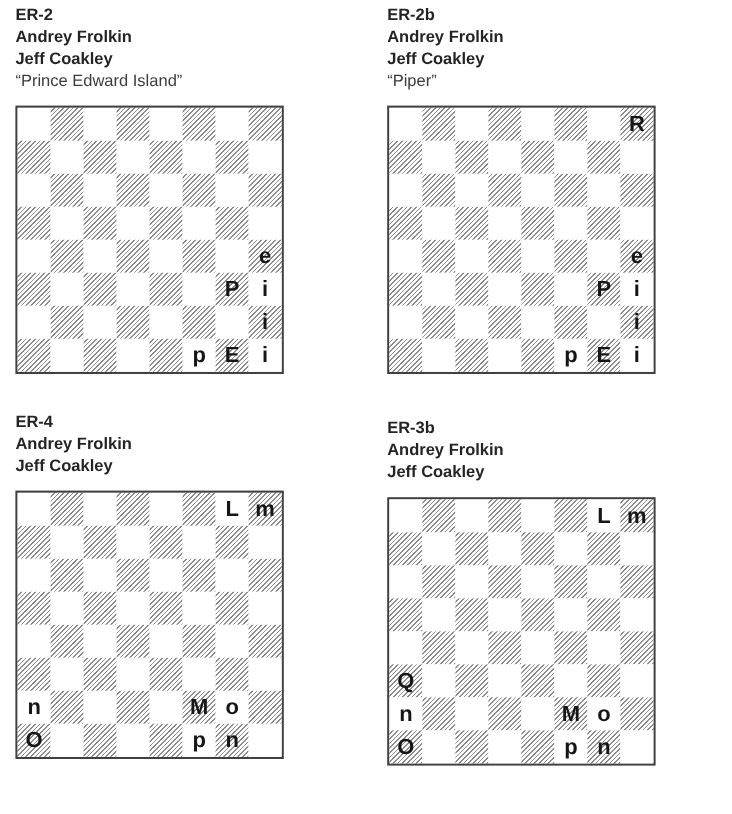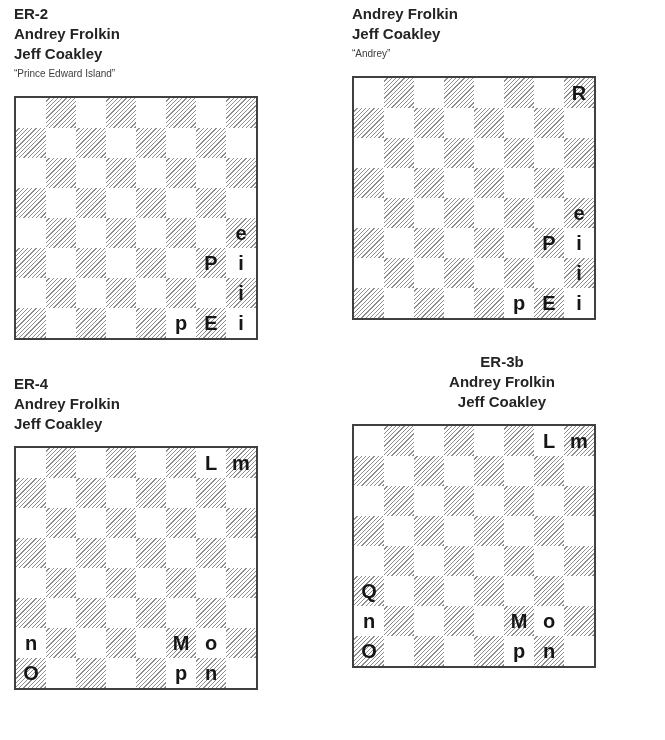--- a/index.html
+++ b/index.html
@@ -12,32 +12,32 @@
     position: relative;
     width: 606px;
     height: 740px;
     background: #ffffff;
     overflow: hidden;
   }
   .puzzle { position: absolute; width: 300px; }
   .pos-0 { left: 14px;  top: 4px; }
   .pos-1 { left: 352px; top: 4px; }
   .pos-2 { left: 14px;  top: 374px; }
-  .pos-3 { left: 352px; top: 352px; text-align: center; }
+  .pos-3 { left: 352px; top: 380px; }
 
   .hdr {
     font-weight: bold;
     font-size: 15px;
     line-height: 20px;
     color: #242424;
     white-space: nowrap;
   }
   .title {
     font-weight: normal;
-    font-size: 10px;
+    font-size: 15px;
     line-height: 20px;
     color: #3b3b3b;
     white-space: nowrap;
   }
 
   .board {
     margin-top: 12px;
     width: 240px;
     height: 240px;
     display: grid;
@@ -155,23 +155,24 @@
         <div class="sq dark">
           <span class="piece">E</span>
         </div>
         <div class="sq light">
           <span class="piece">i</span>
         </div>
       </div>
   </div>
 
   <div class="puzzle pos-1">
+    <div class="hdr">ER-2b</div>
     <div class="hdr">Andrey Frolkin</div>
     <div class="hdr">Jeff Coakley</div>
-    <div class="title">“Andrey”</div>
+    <div class="title">“Piper”</div>
     <div class="board">
         <div class="sq light"></div>
         <div class="sq dark"></div>
         <div class="sq light"></div>
         <div class="sq dark"></div>
         <div class="sq light"></div>
         <div class="sq dark"></div>
         <div class="sq light"></div>
         <div class="sq dark">
           <span class="piece">R</span>

